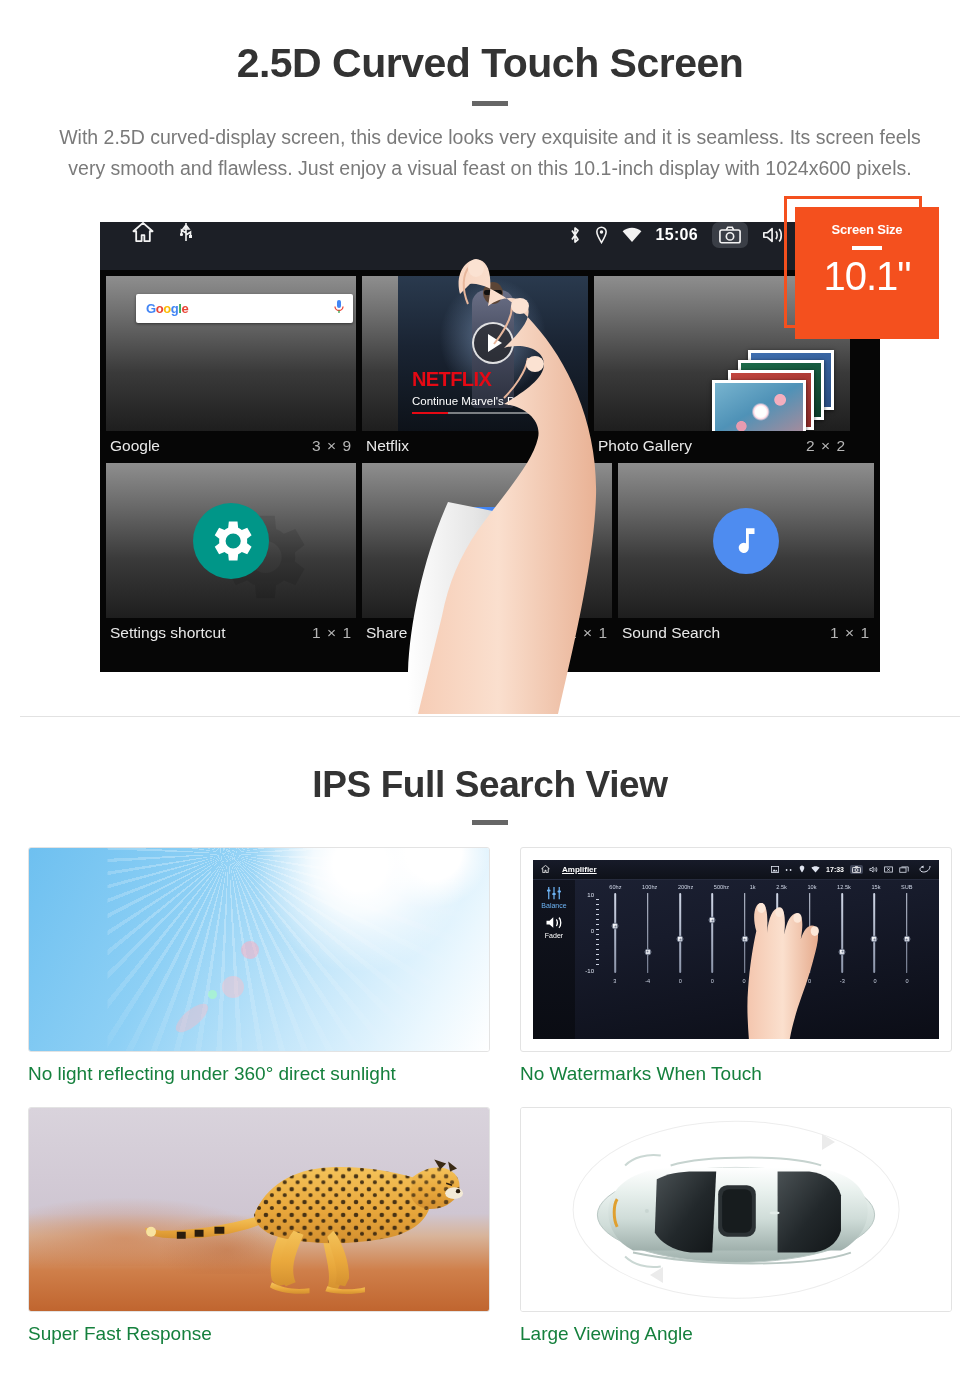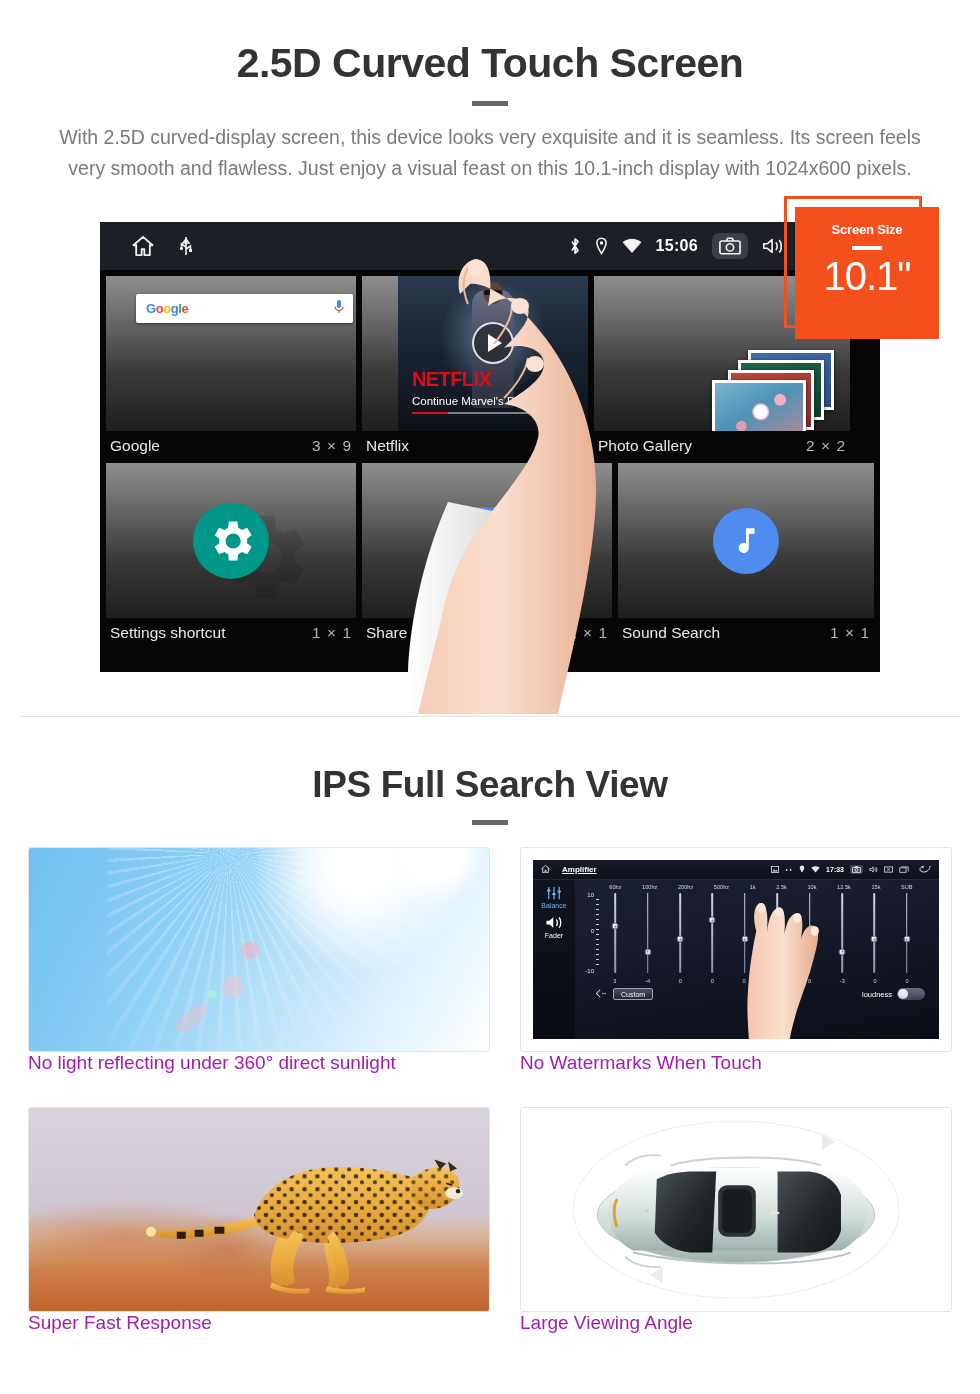--- a/index.html
+++ b/index.html
@@ -20,21 +20,21 @@
     font-size:19.5px; line-height:31px; color:#7a7a7a;
   }
 
   
   .device {
     position:absolute; left:100px; top:222px; width:780px; height:450px;
     background:#060606; overflow:hidden;
   }
   .statusbar {
     position:relative; height:48px; background:#1c1f26;
-    display:flex; align-items:center;
+    display:flex; align-items:flex-start;
   }
   .sb-left { display:flex; align-items:center; gap:26px; padding-left:32px; }
   .sb-right { margin-left:auto; display:flex; align-items:center; gap:14px; padding-right:22px; }
   .sb-ico { fill:#f2f2f2; display:block; }
   .sb-time { color:#fff; font-size:16px; font-weight:bold; letter-spacing:0.3px; }
   .sb-cam { background:#3a3e46; border-radius:7px; padding:4px 7px; display:flex; }
 
   .grid { position:relative; padding:6px 6px 0 6px; }
   .grow { display:flex; gap:6px; }
   .cell { position:relative; }
@@ -196,21 +196,21 @@
     text-align:center; font-size:37px; font-weight:bold; color:#333;
     padding-top:46px; letter-spacing:-0.4px;
   }
 
   .cards { position:relative; width:940px; margin:0 auto; }
   .card { position:absolute; }
   .card .frame {
     border:1px solid #e3e3e3; border-radius:3px; overflow:hidden;
     background:#fff;
   }
-  .cap { font-size:19px; color:#a21caf; }
+  .cap { font-size:19px; color:#15803d; padding-top:11px; }
 
   
   .sky {
     width:100%; height:100%;
     background:
       radial-gradient(circle 150px at 72% 8%, #ffffff 0 18%, rgba(255,255,255,.86) 32%, rgba(255,255,255,0) 72%),
       radial-gradient(circle 70px at 88% 2%, #ffffff 0 40%, rgba(255,255,255,0) 80%),
       linear-gradient(118deg,#6ec0f0 0%,#8ed0f5 34%,#c3e6fa 62%,#eaf7fe 86%,#ffffff 100%);
       position:relative;
   }
@@ -712,34 +712,20 @@
                 <span>0</span>
                 <span>0</span>
                 <span>0</span>
                 <span>-3</span>
                 <span>0</span>
                 <span>-3</span>
                 <span>0</span>
                 <span>0</span>
               </div>
 
-              <div class="amp-foot">
-                <span>
-                  <svg width="12" height="9" viewBox="0 0 16 12">
-                      <path d="M7 1 2 6l5 5" fill="none" stroke="#cfd6e6" stroke-width="1.4"></path>
-                      <circle cx="10.5" cy="6" r="1" fill="#cfd6e6"></circle>
-                      <circle cx="13.5" cy="6" r="1" fill="#cfd6e6"></circle>
-                    </svg>
-                </span>
-                <span class="preset">Custom</span>
-                <span class="loud">
-                  <span>loudness</span>
-                  <span class="toggle"></span>
-                </span>
-              </div>
             </div>
           </div>
 
           <svg class="amp-hand" viewBox="0 0 100 200">
             <defs>
               <linearGradient id="skin2" x1="0" y1="0" x2="1" y2="0">
                 <stop offset="0%" stop-color="#f4c6ae"></stop>
                   <stop offset="50%" stop-color="#fbe0ce"></stop>
                 <stop offset="100%" stop-color="#e6ab8d"></stop>
               </linearGradient>

